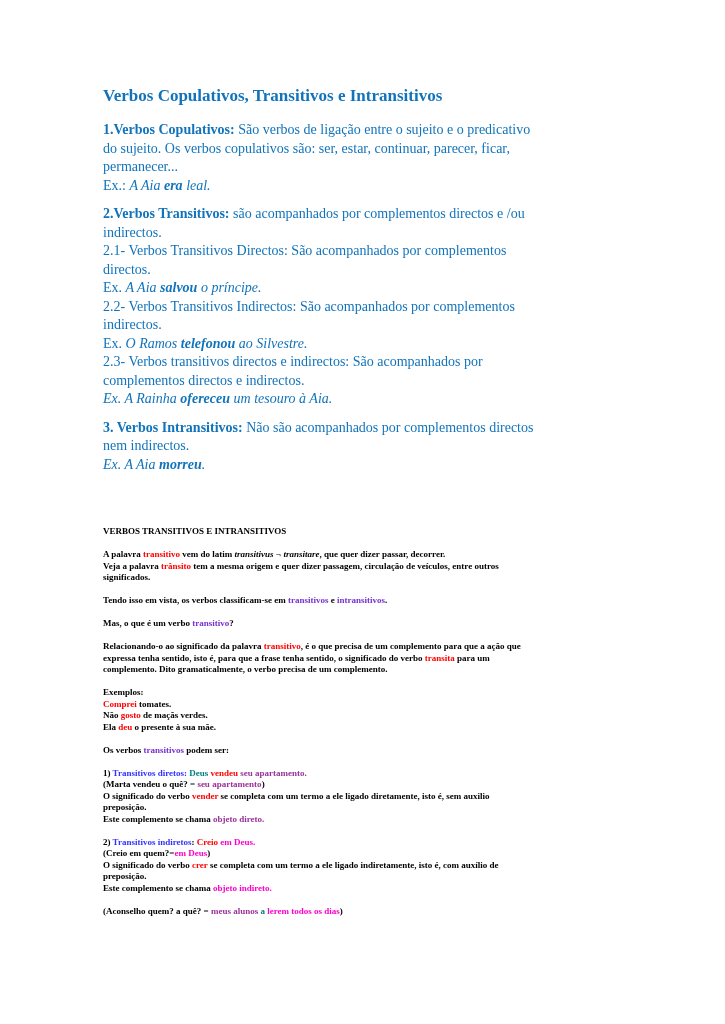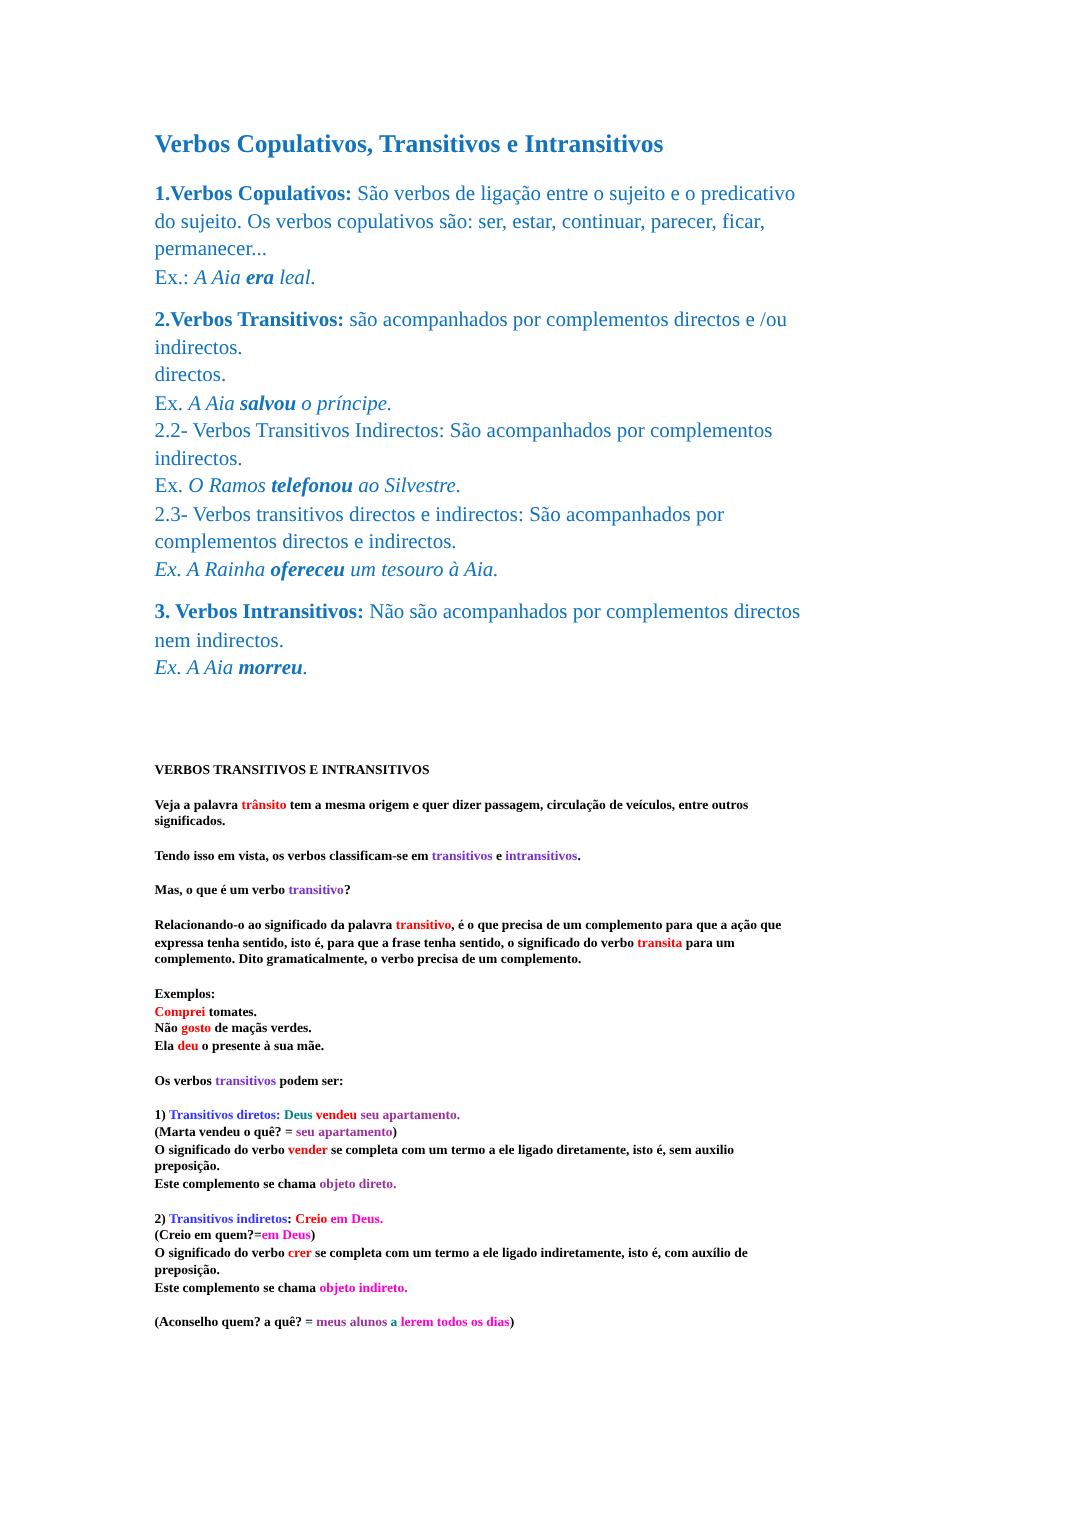--- a/index.html
+++ b/index.html
@@ -70,20 +70,21 @@
       <div id="intro-paragraphs">
           <div class="para">
             <div class="line"><span class="st-b">1.Verbos Copulativos: </span><span>São verbos de ligação entre o sujeito e o predicativo</span></div>
             <div class="line"><span>do sujeito. Os verbos copulativos são: ser, estar, continuar, parecer, ficar,</span></div>
             <div class="line"><span>permanecer...</span></div>
             <div class="line"><span>Ex.: </span><span class="st-i">A Aia </span><span class="st-bi">era</span><span class="st-i"> leal.</span></div>
           </div>
           <div class="para">
             <div class="line"><span class="st-b">2.Verbos Transitivos: </span><span>são acompanhados por complementos directos e /ou</span></div>
             <div class="line"><span>indirectos.</span></div>
+            <div class="line"><span>2.1- Verbos Transitivos Directos: São acompanhados por complementos</span></div>
             <div class="line"><span>directos.</span></div>
             <div class="line"><span>Ex. </span><span class="st-i">A Aia </span><span class="st-bi">salvou</span><span class="st-i"> o príncipe.</span></div>
             <div class="line"><span>2.2- Verbos Transitivos Indirectos: São acompanhados por complementos</span></div>
             <div class="line"><span>indirectos.</span></div>
             <div class="line"><span>Ex. </span><span class="st-i">O Ramos </span><span class="st-bi">telefonou</span><span class="st-i"> ao Silvestre.</span></div>
             <div class="line"><span>2.3- Verbos transitivos directos e indirectos: São acompanhados por</span></div>
             <div class="line"><span>complementos directos e indirectos.</span></div>
             <div class="line"><span class="st-i">Ex. A Rainha </span><span class="st-bi">ofereceu</span><span class="st-i"> um tesouro à Aia.</span></div>
           </div>
           <div class="para">
@@ -92,20 +93,21 @@
             <div class="line"><span class="st-i">Ex. A Aia </span><span class="st-bi">morreu</span><span class="st-i">.</span></div>
           </div>
         </div>
     </div>
     <div class="article">
       <div id="article-paragraphs">
           <div class="para">
             <div class="line"><span>VERBOS TRANSITIVOS E INTRANSITIVOS</span></div>
           </div>
           <div class="para">
+            <div class="line"><span>A palavra </span><span class="c-red">transitivo</span><span> vem do latim </span><span class="st-i">transitivus ¬ transitare</span><span>, que quer dizer passar, decorrer.</span></div>
             <div class="line"><span>Veja a palavra </span><span class="c-red">trânsito</span><span> tem a mesma origem e quer dizer passagem, circulação de veículos, entre outros</span></div>
             <div class="line"><span>significados.</span></div>
           </div>
           <div class="para">
             <div class="line"><span>Tendo isso em vista, os verbos classificam-se em </span><span class="c-violet">transitivos</span><span> e </span><span class="c-violet">intransitivos</span><span>.</span></div>
           </div>
           <div class="para">
             <div class="line"><span>Mas, o que é um verbo </span><span class="c-violet">transitivo</span><span>?</span></div>
           </div>
           <div class="para">

